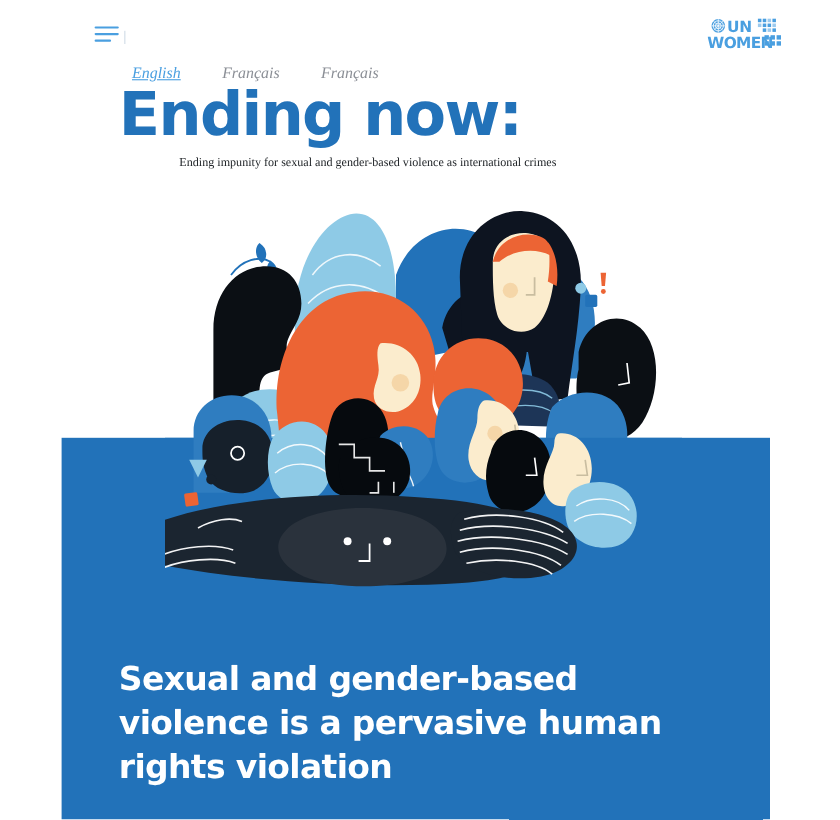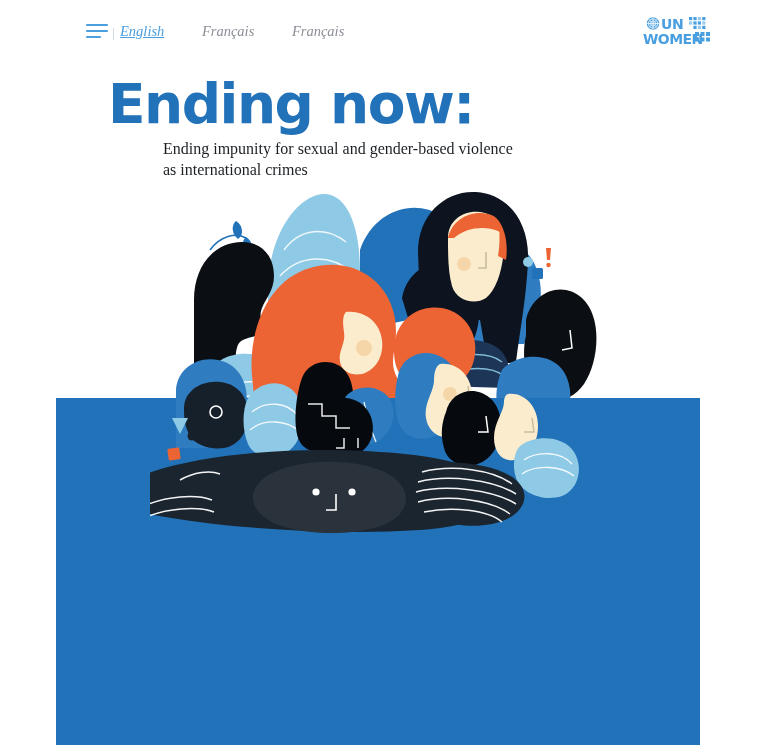--- a/index.html
+++ b/index.html
@@ -37,20 +37,21 @@
     font-style: italic;
     font-size: 14.5px;
     white-space: nowrap;
   }
   .lang {
     display: inline-block;
     margin-right: 34px;
     color: #8b8f96;
     text-decoration: none;
     cursor: pointer;
+    margin-top: 36px;
   }
   .lang.active { color: #4a9fe0; text-decoration: underline; }
   .lang:last-child { margin-right: 0; }
 
   
   .logo {
     position: absolute; left: 595px; top: 16px;
     width: 75px; height: 31px; margin-left: 48px;
   }
 
@@ -61,21 +62,21 @@
     font-weight: bold;
     font-size: 55px;
     line-height: 60px;
     letter-spacing: -1.5px;
     color: #2272b9;
     white-space: nowrap;
   }
   .hero-sub {
     position: absolute; left: 163px; top: 138px;
     font-family: "Liberation Serif", serif;
-    font-size: 16px;
+    font-size: 11px;
     line-height: 21px;
     color: #1c2024;
     width: 360px;
   }
 
   
   .blue-panel {
     position: absolute; left: 56px; top: 398px;
     width: 644px; height: 347px;
     background: #2272b9;
@@ -338,14 +339,15 @@
         <g>
           <path d="M22 238 L38 238 L30 254 Z" fill="#8ecae6"></path>
           <circle cx="42" cy="256" r="4.5" fill="#16202b"></circle>
           <rect x="18" y="268" width="12" height="12" rx="1.5" fill="#ec6434" transform="rotate(-8 24 274)"></rect>
         </g>
 
       </g>
     </svg>
   </div>
 
+  <div class="panel-heading">Sexual and gender-based violence is a pervasive human rights violation</div>
 
 </div>
 
 </body></html>

